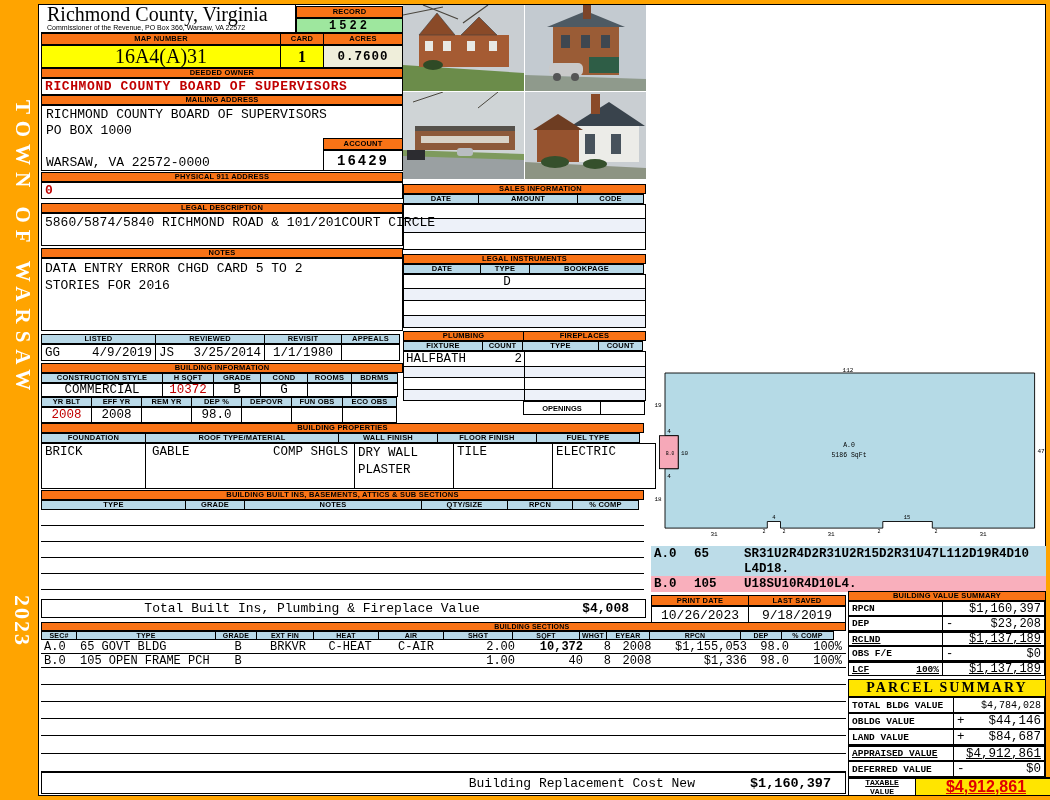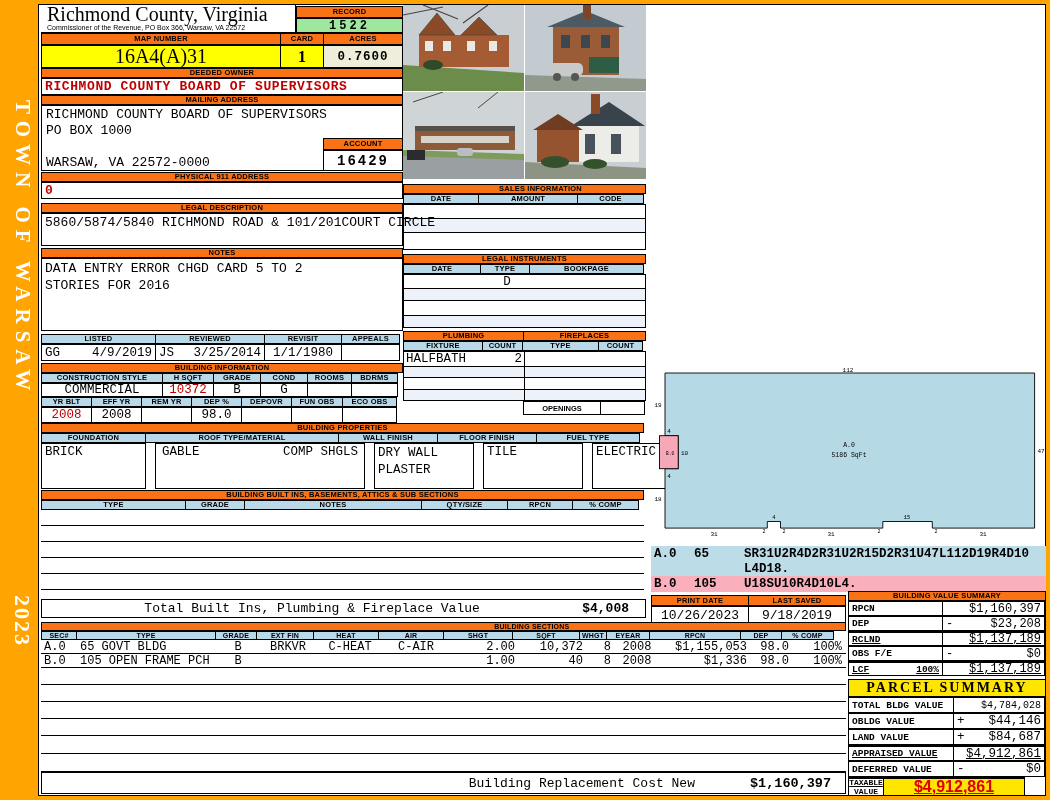--- a/index.html
+++ b/index.html
@@ -151,21 +151,21 @@
     </div>
 
     <div class="hdr" style="left:2px;top:418px;width:603px;height:10px;">BUILDING PROPERTIES</div>
     <div class="hrow" style="left:2px;top:428px;height:10px;">
       <div style="width:105px;">FOUNDATION</div>
       <div style="width:194px;">ROOF TYPE/MATERIAL</div>
       <div style="width:100px;">WALL FINISH</div>
       <div style="width:100px;">FLOOR FINISH</div>
       <div style="width:104px;">FUEL TYPE</div>
     </div>
-    <div class="vrow" style="left:2px;top:438px;height:46px;gap:10px;">
+    <div class="vrow" style="left:2px;top:438px;height:46px;">
       <div style="width:105px;align-items:flex-start;justify-content:flex-start;padding:1px 3px;">BRICK</div>
       <div style="width:210px;align-items:flex-start;justify-content:space-between;padding:1px 6px;">
         <span>GABLE</span>
         <span>COMP SHGLS</span>
       </div>
       <div style="width:100px;flex-direction:column;align-items:flex-start;justify-content:flex-start;padding:1px 3px;line-height:17px;">
         <span>DRY WALL</span>
         <span>PLASTER</span>
       </div>
       <div style="width:100px;align-items:flex-start;justify-content:flex-start;padding:1px 3px;">TILE</div>
@@ -428,21 +428,21 @@
     <div class="srow" style="left:809px;top:756px;height:16px;">
       <div class="lab" style="width:106px;">
           <span>DEFERRED VALUE</span>
         </div>
       <div class="val" style="width:92px;font-size:12.5px;">
           <span>-</span>
           <span>$0</span>
         </div>
     </div>
     <div class="srow" style="left:809px;top:772px;height:19px;">
-      <div class="lab thick" style="width:36px;font-size:8px;white-space:normal;text-align:center;justify-content:center;line-height:9px;">
+      <div class="lab thick" style="width:68px;font-size:8px;white-space:normal;text-align:center;justify-content:center;line-height:9px;">
         <span>TAXABLE VALUE</span>
       </div>
       <div class="val thick" style="width:142px;background:#FFE500;justify-content:center;font:bold 16px 'Liberation Sans',sans-serif;color:#E00000;">
         <span>$4,912,861</span>
       </div>
     </div>
 
     <div class="hdr" style="left:2px;top:617px;width:805px;height:9px;font-size:7px;">
       <span style="padding-left:22%;">BUILDING SECTIONS</span>
     </div>
@@ -462,21 +462,21 @@
       <div style="width:53px;font-size:7px;">% COMP</div>
     </div>
     <div class="drow" style="left:2px;top:635px;width:805px;height:14px;font-size:12px;">
       <div class="al" style="width:36px;">A.0</div>
       <div class="al" style="width:140px;">65 GOVT BLDG</div>
       <div class="ac" style="width:42px;">B</div>
       <div class="ac" style="width:58px;">BRKVR</div>
       <div class="ac" style="width:66px;">C-HEAT</div>
       <div class="ac" style="width:66px;">C-AIR</div>
       <div class="ar" style="width:70px;">2.00</div>
-      <div class="ar" style="width:68px;">10,372</div>
+      <div class="ar" style="width:68px;font-weight:bold;">10,372</div>
       <div class="ar" style="width:28px;">8</div>
       <div class="ac" style="width:44px;">2008</div>
       <div class="ar" style="width:92px;">$1,155,053</div>
       <div class="ar" style="width:42px;">98.0</div>
       <div class="ar" style="width:53px;">100%</div>
     </div>
     <div class="drow" style="left:2px;top:649px;width:805px;height:14px;font-size:12px;">
       <div class="al" style="width:36px;">B.0</div>
       <div class="al" style="width:140px;">105 OPEN FRAME PCH</div>
       <div class="ac" style="width:42px;">B</div>

